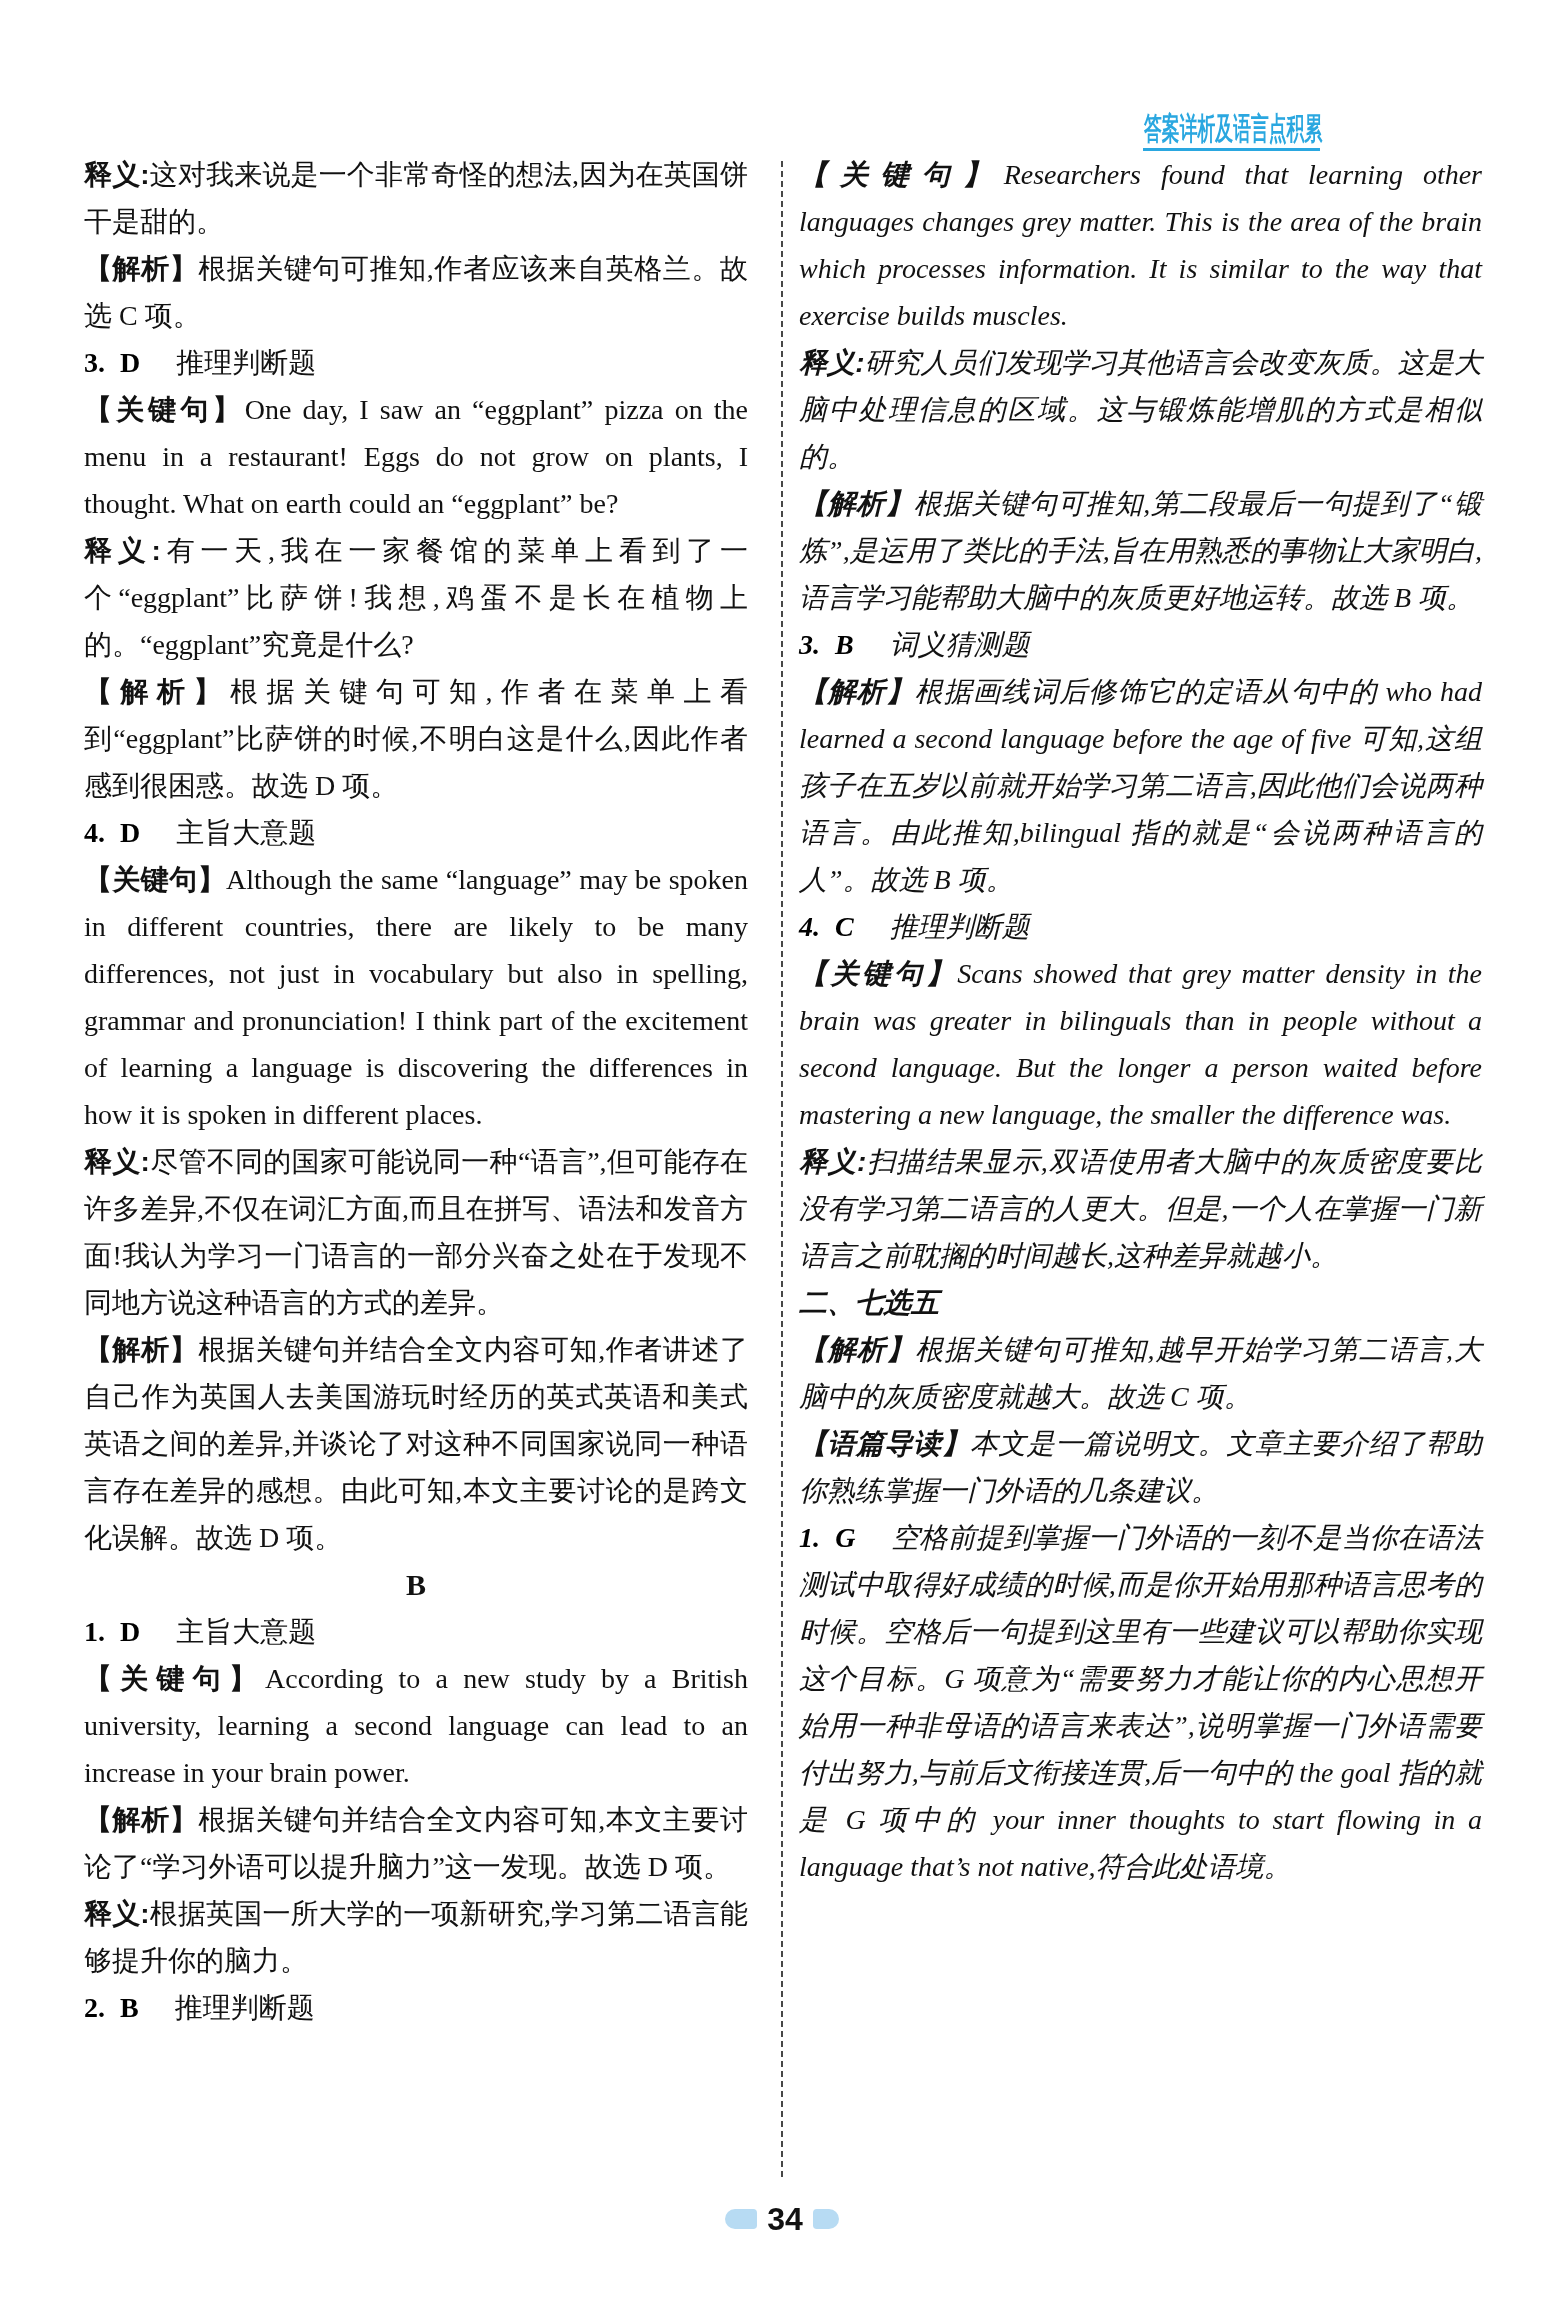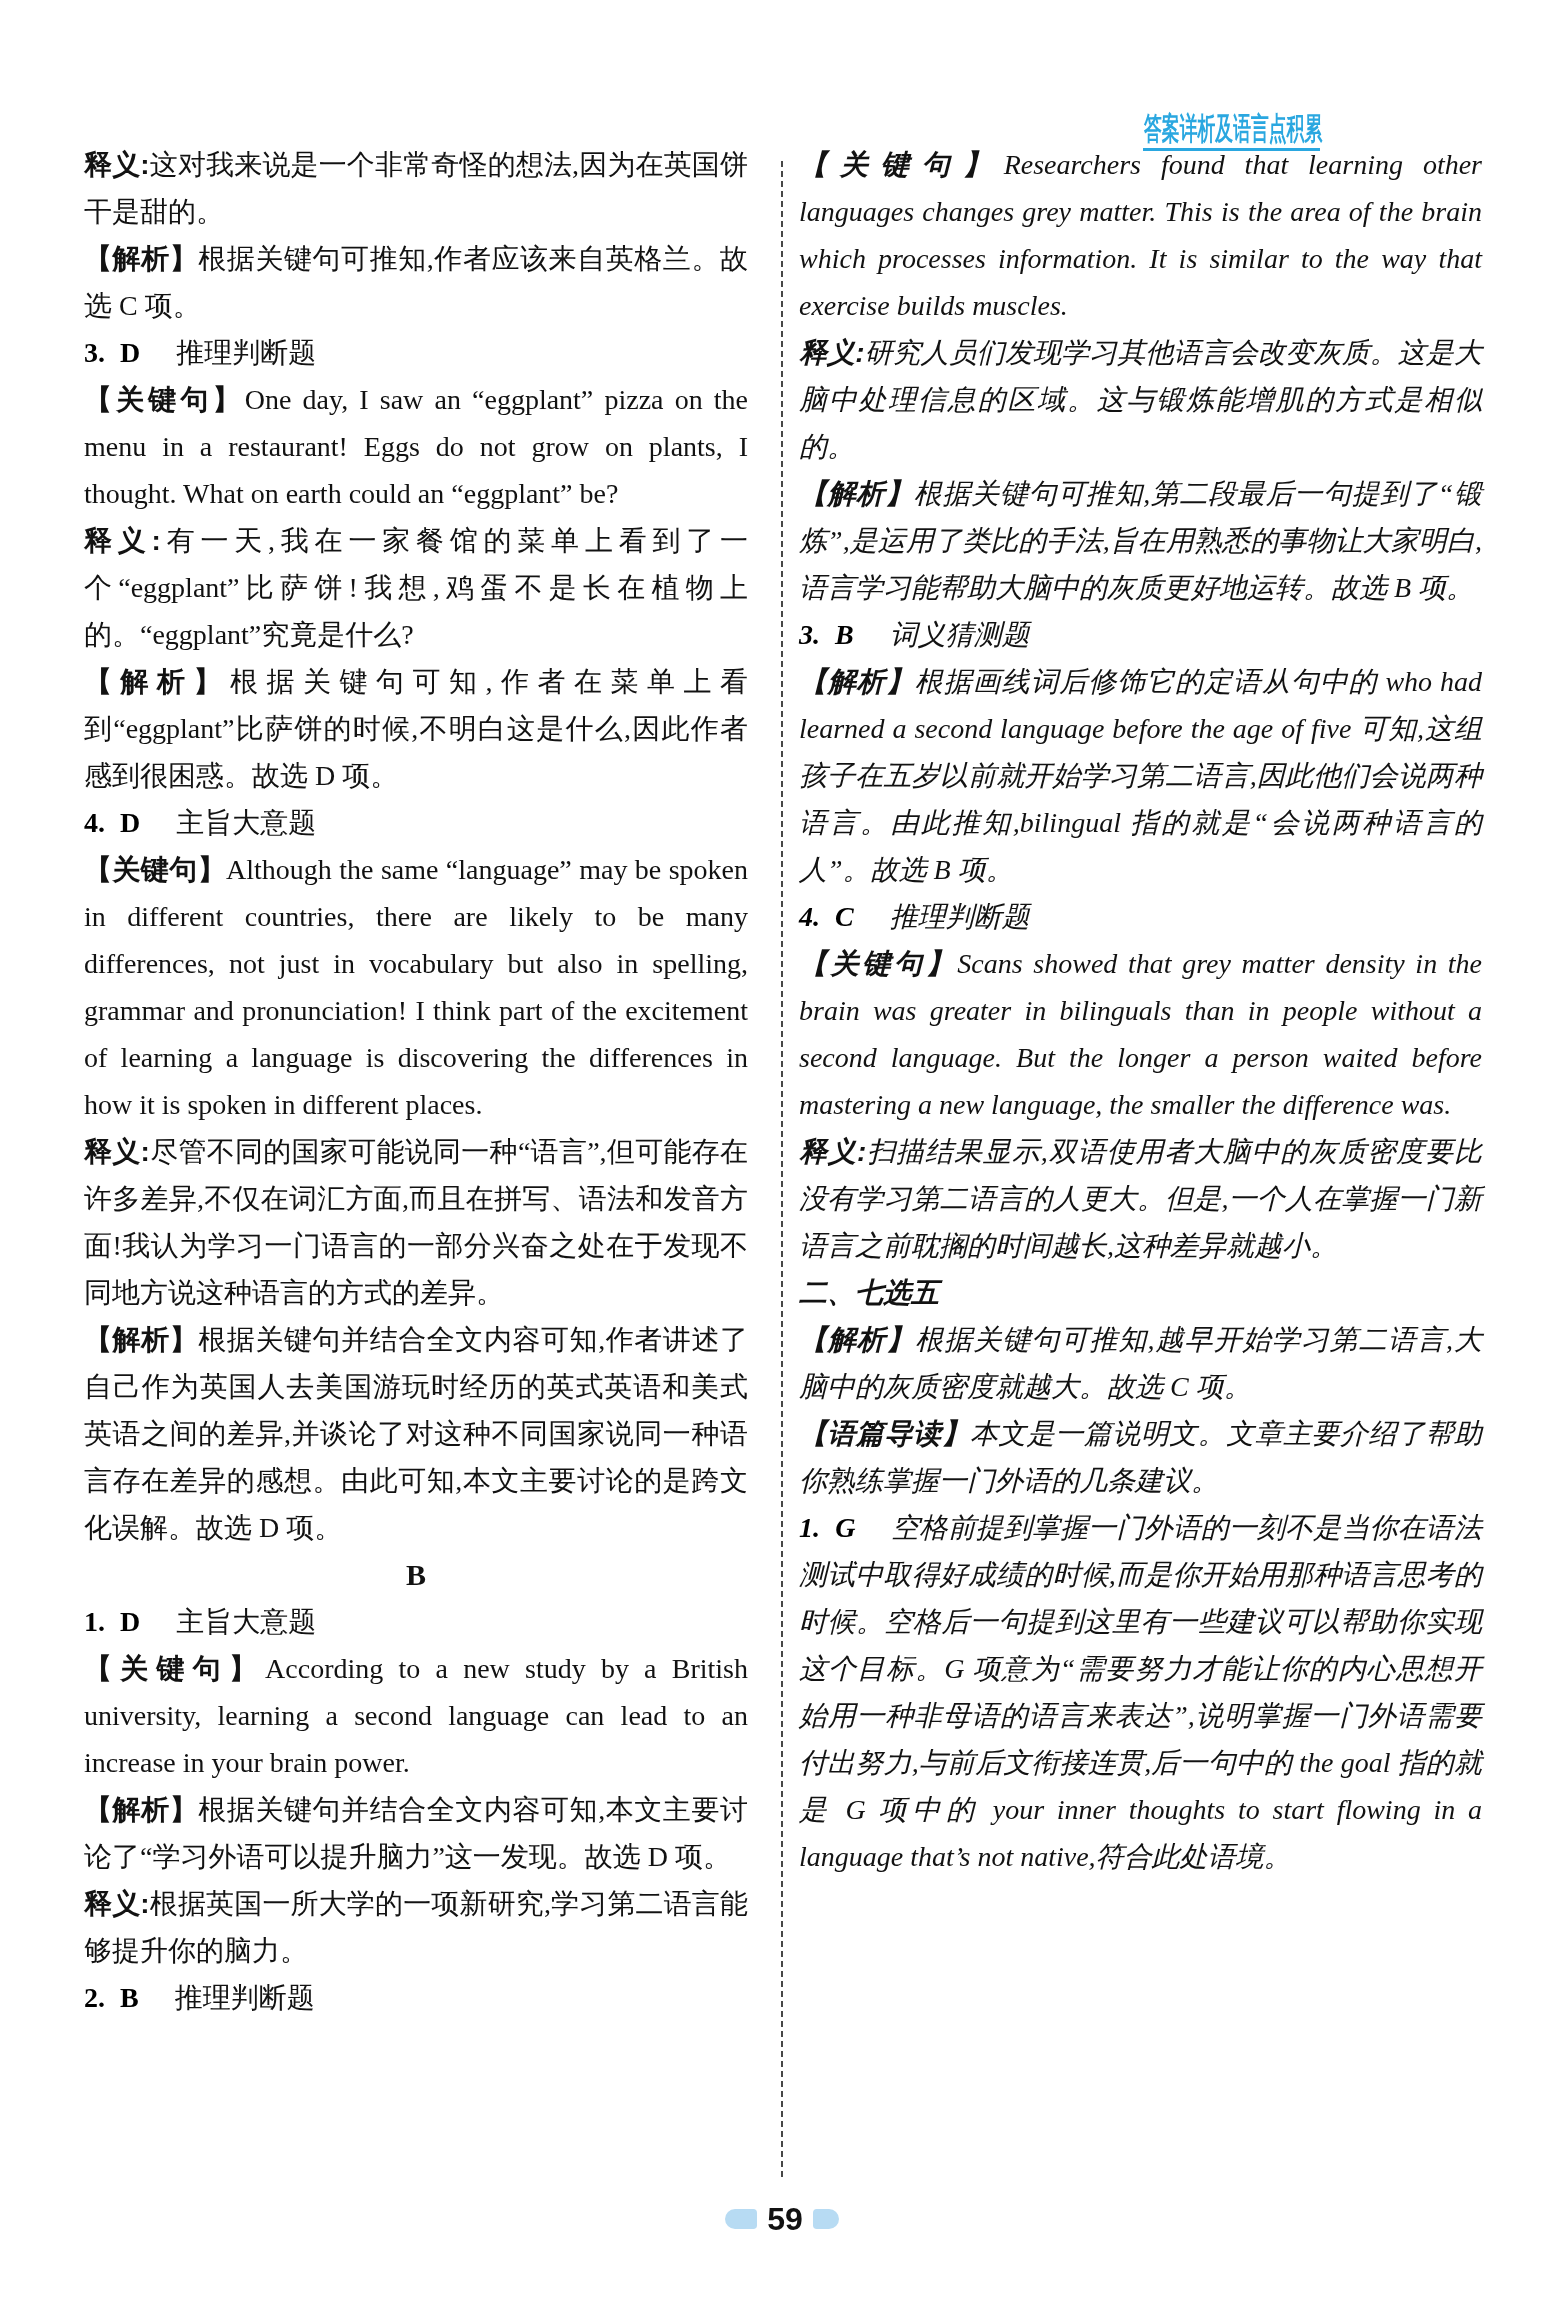--- a/index.html
+++ b/index.html
@@ -12,21 +12,21 @@
   }
   .header-title { position: absolute; top: 112px; left: 1144px; height: 33px; white-space: nowrap; }
   .header-title .scale {
     display: inline-block; transform: scaleX(0.575); transform-origin: left center;
     font-family: "Liberation Sans", "DejaVu Sans", sans-serif; font-weight: 700;
     font-size: 31px; line-height: 33px; color: #2aa7e0;
   }
   .header-underline { position: absolute; top: 148px; left: 1143px; width: 177px; height: 2.6px; background: #2aa7e0; }
   .divider { position: absolute; left: 781px; top: 161px; height: 2016px; width: 0; border-left: 2px dashed #474747; }
   .col {
-    position: absolute; top: 141px; font-size: 28px; line-height: 47px;
+    position: absolute; top: 151px; font-size: 28px; line-height: 47px;
     text-align: justify; text-justify: inter-character;
   }
   .col p { margin: 0; }
   #left-col  { left: 84px;  width: 664px; }
   #right-col { left: 799px; width: 683px; font-style: italic; }
   .lbl { font-family: "Liberation Sans", "DejaVu Sans", sans-serif; font-weight: 700; }
   .num { color: #000000; font-weight: 700; word-spacing: 8px; margin-right: 36px;
          font-family: "Liberation Serif", "DejaVu Serif", serif; }
   .block-center-heading { text-align: center; font-weight: 700; font-size: 30px; }
   .block-heading { font-family: "Liberation Sans", "DejaVu Sans", sans-serif; font-weight: 700; }
@@ -76,16 +76,16 @@
     <p class="block block-labeled"><span class="lbl">【关键句】</span><span>Scans showed that grey matter density in the brain was greater in bilinguals than in people without a second language. But the longer a person waited before mastering a new language, the smaller the difference was.</span></p>
     <p class="block block-labeled"><span class="lbl">释义:</span><span>扫描结果显示,双语使用者大脑中的灰质密度要比没有学习第二语言的人更大。但是,一个人在掌握一门新语言之前耽搁的时间越长,这种差异就越小。</span></p>
     <p class="block block-heading">二、七选五</p>
     <p class="block block-labeled"><span class="lbl">【解析】</span><span>根据关键句可推知,越早开始学习第二语言,大脑中的灰质密度就越大。故选 C 项。</span></p>
     <p class="block block-labeled"><span class="lbl">【语篇导读】</span><span>本文是一篇说明文。文章主要介绍了帮助你熟练掌握一门外语的几条建议。</span></p>
     <p class="block block-item"><span class="num">1. G</span><span>空格前提到掌握一门外语的一刻不是当你在语法测试中取得好成绩的时候,而是你开始用那种语言思考的时候。空格后一句提到这里有一些建议可以帮助你实现这个目标。G 项意为“需要努力才能让你的内心思想开始用一种非母语的语言来表达”,说明掌握一门外语需要付出努力,与前后文衔接连贯,后一句中的 the goal 指的就是 G 项中的 your inner thoughts to start flowing in a language that’s not native,符合此处语境。</span></p>
   </div>
 
 <div class="footer">
   <div class="pill pill-left"></div>
-  <div class="page-num">59</div>
+  <div class="page-num">34</div>
   <div class="pill pill-right"></div>
 </div>
 
 
 </body></html>

